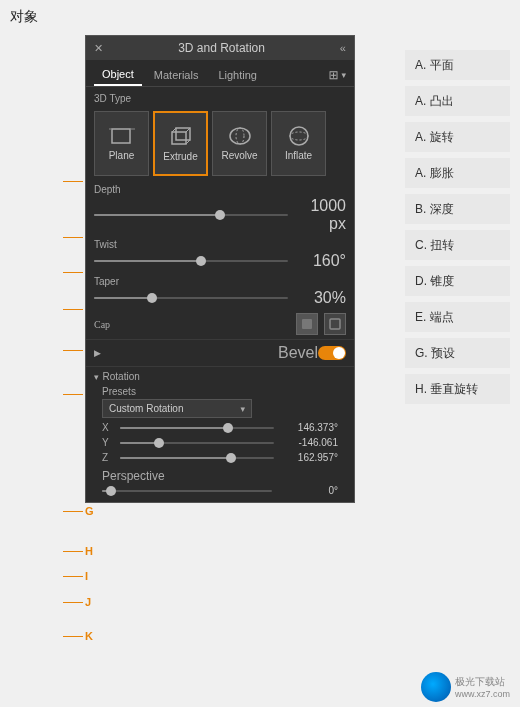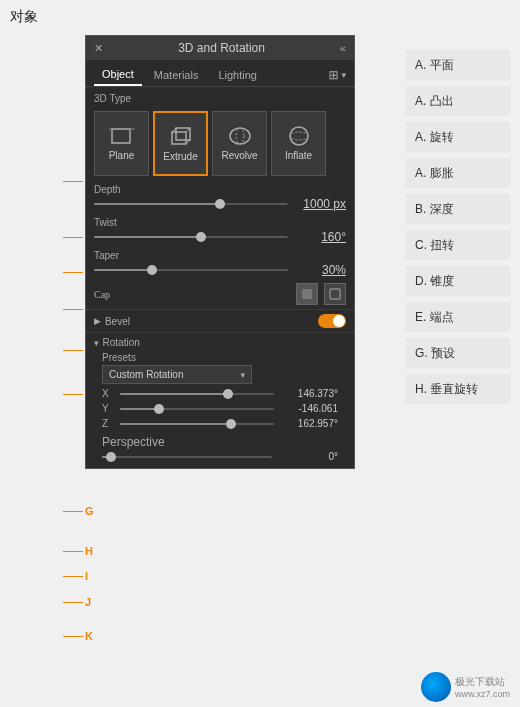--- a/index.html
+++ b/index.html
@@ -172,24 +172,23 @@
       width: 10px;
       height: 10px;
       background: #bbb;
       border-radius: 50%;
       position: absolute;
       top: -4px;
       transform: translateX(-50%);
     }
     .slider-value {
       color: #ccc;
-      font-size: 12px;
+      font-size: 16px;
       width: 52px;
       text-align: right;
-      text-decoration: underline;
     }
 
     
     .cap-row {
       display: flex;
       align-items: center;
       padding: 2px 8px 4px 8px;
       font-family: Liberation Serif, serif;
     }
     .cap-label {
@@ -222,22 +221,23 @@
       padding: 4px 8px;
       border-top: 1px solid #3a3a3a;
     }
     .bevel-arrow {
       color: #aaa;
       font-size: 9px;
       margin-right: 4px;
     }
     .bevel-label {
       color: #aaa;
-      font-size: 10px;
+      font-size: 16px;
       flex: 1;
+      text-align: right;
     }
     .toggle {
       width: 28px;
       height: 14px;
       background: #e8850a;
       border-radius: 7px;
       position: relative;
       cursor: pointer;
     }
     .toggle-knob {

